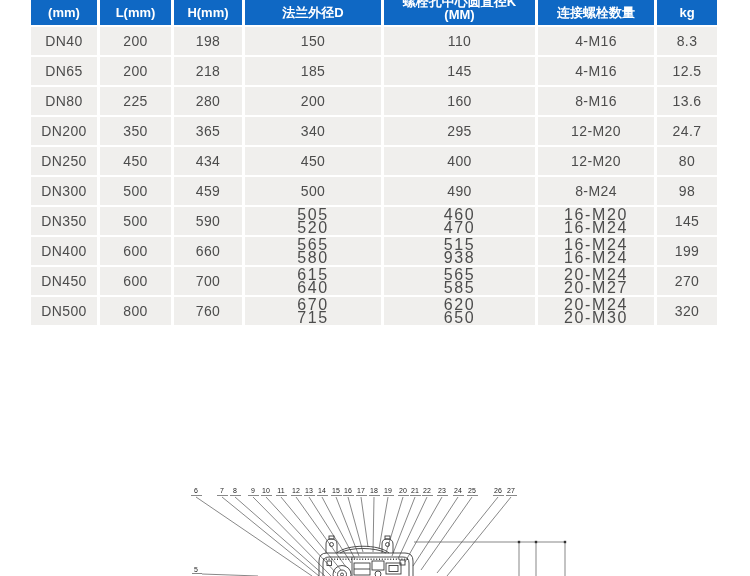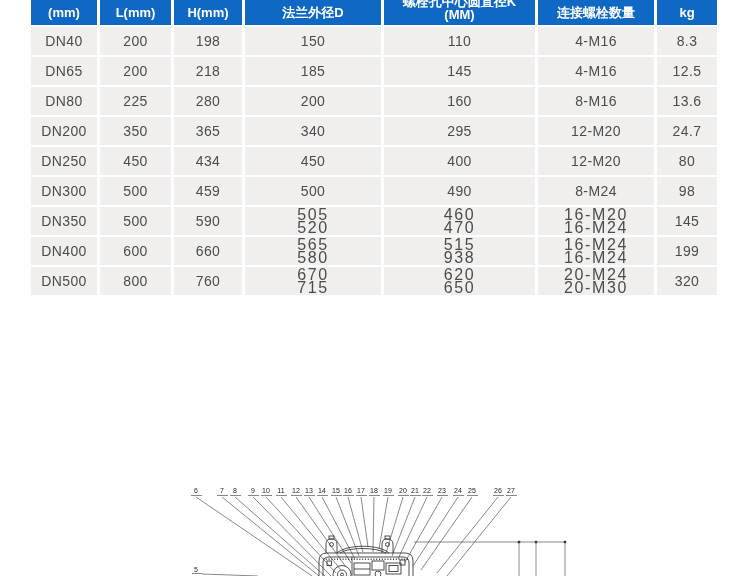--- a/index.html
+++ b/index.html
@@ -165,20 +165,32 @@
       <td>DN400</td>
         <td>600</td>
         <td>660</td>
         <td class="dbl">565
 580</td>
         <td class="dbl">515
 938</td>
         <td class="dbl">16-M24
 16-M24</td>
         <td>199</td>
+    </tr>
+    <tr>
+      <td>DN450</td>
+        <td>600</td>
+        <td>700</td>
+        <td class="dbl">615
+640</td>
+        <td class="dbl">565
+585</td>
+        <td class="dbl">20-M24
+20-M27</td>
+        <td>270</td>
     </tr>
     <tr>
       <td>DN500</td>
         <td>800</td>
         <td>760</td>
         <td class="dbl">670
 715</td>
         <td class="dbl">620
 650</td>
         <td class="dbl">20-M24

